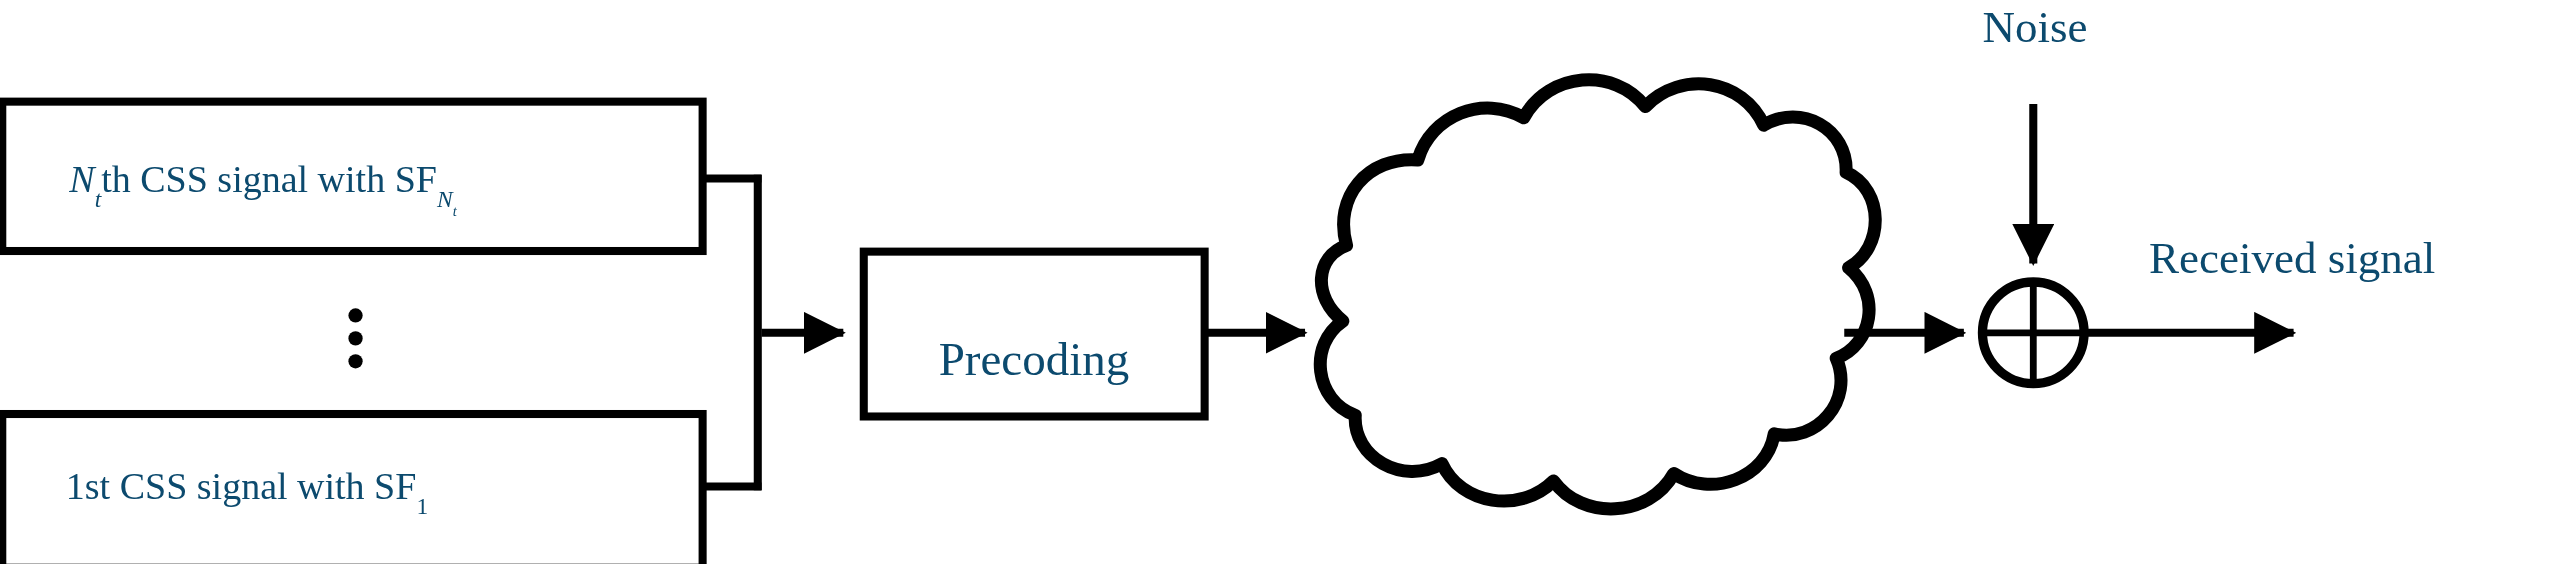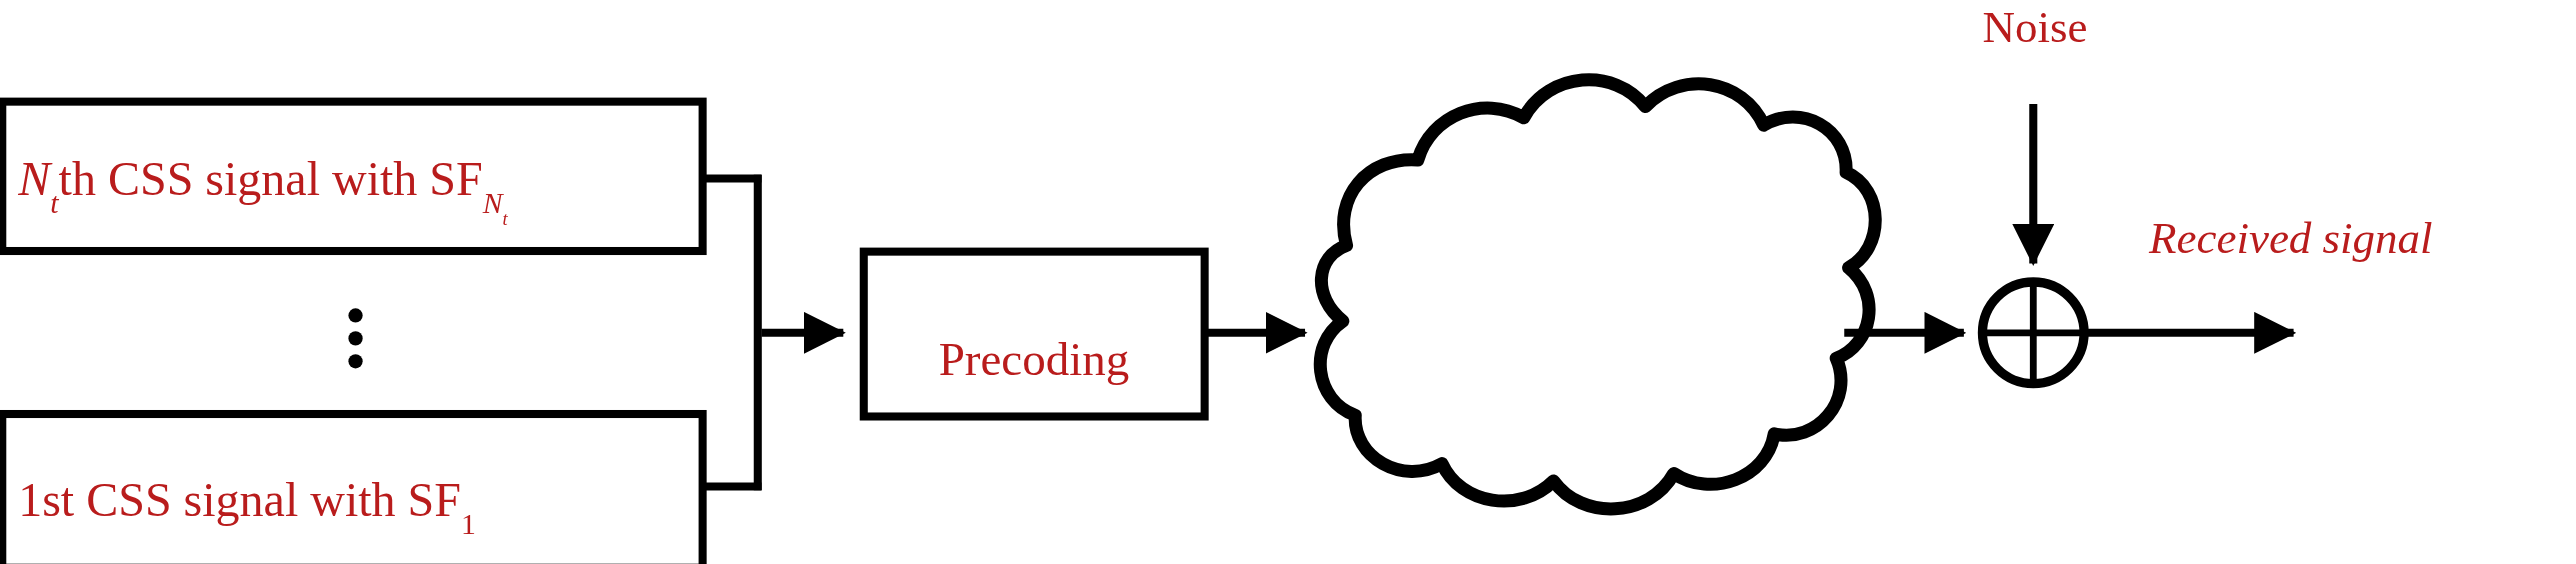--- a/index.html
+++ b/index.html
@@ -24,26 +24,26 @@
     left: 0;
     top: 0;
     width: 2576px;
     height: 564px;
     display: block;
   }
   .label {
     position: absolute;
     white-space: nowrap;
     line-height: 1;
-    color: #b91c1c;
+    color: #0c4a6e;
     font-family: "Liberation Serif", "DejaVu Serif", serif;
     font-weight: 400;
   }
   .lbl-box-text {
-    font-size: 48px;
+    font-size: 38px;
     letter-spacing: 0px;
   }
   .lbl-node-text {
     font-size: 47px;
     margin-top: 24px;
   }
   .lbl-aux-text {
     font-size: 45px;
   }
   .ital {
@@ -125,25 +125,25 @@
       <circle cx="573" cy="509" r="11.5" fill="#000000"></circle>
       <circle cx="573" cy="546" r="11.5" fill="#000000"></circle>
       <circle cx="573" cy="583" r="11.5" fill="#000000"></circle>
     </g>
   </svg>
 
   <div class="label lbl-box-text center-xy" style="left:263px; top:181px;">
     <span class="ital">N</span><span class="sub"><span class="ital">t</span></span><span>th CSS signal with SF</span><span class="sub"><span class="ital">N</span><span class="sub"><span class="ital">t</span></span></span>
   </div>
 
-  <div class="label lbl-box-text center-xy" style="left:247px; top:500px;">
+  <div class="label lbl-box-text center-xy" style="left:247px; top:486px;">
     <span>1st CSS signal with SF</span><span class="sub">1</span>
   </div>
 
   <div class="label lbl-node-text center-xy" style="left:1034px; top:335px;">Precoding</div>
 
 
   <div class="label lbl-aux-text center-x" style="left:2035px; top:5px;">Noise</div>
 
-  <div class="label lbl-aux-text" style="left:2149px; top:216px;font-style:italic;">Received signal</div>
+  <div class="label lbl-aux-text" style="left:2149px; top:236px;">Received signal</div>
 
 </div>
 
 
 </body></html>

